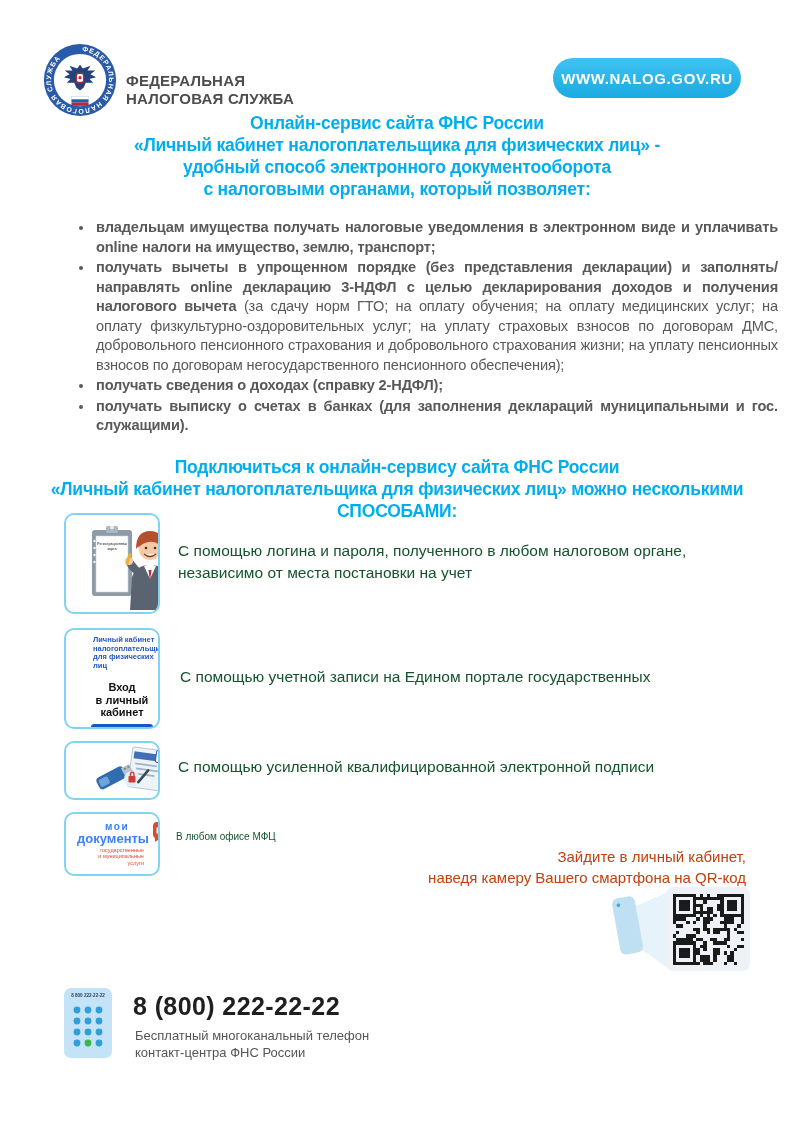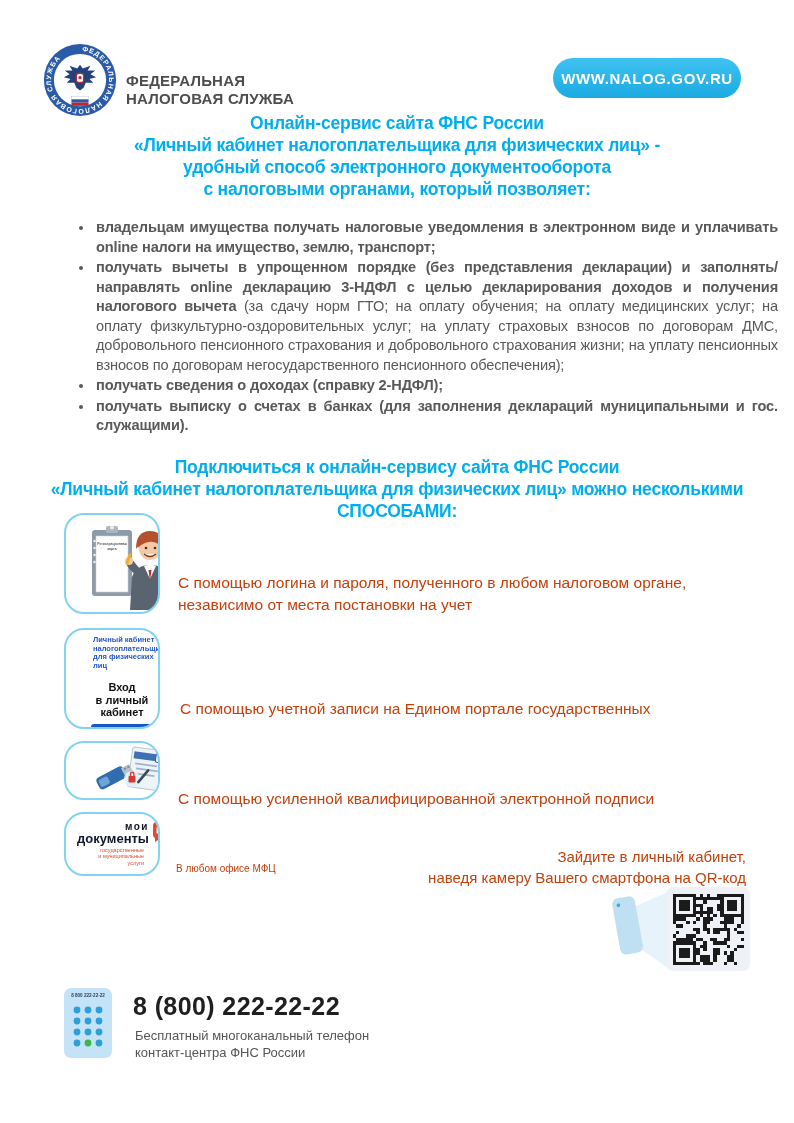--- a/index.html
+++ b/index.html
@@ -22,35 +22,35 @@
 
   
   .benefits{position:absolute;left:60px;top:218px;width:684px;margin:0;padding:0 0 0 34px;}
   .benefits li{color:#595959;font-size:14.6px;line-height:19.5px;text-align:justify;
                margin-bottom:1px;padding-left:2px;letter-spacing:-.15px;}
   .benefits li::marker{color:#595959;}
   .benefits .b{font-weight:bold;}
   .benefits .r{font-weight:normal;}
 
   
-  .mbox{position:absolute;left:64px;width:96px;border:2px solid #82d2f2;border-radius:20px;
+  .mbox{position:absolute;left:64px;width:96px;border:2px solid #82d2f2;border-radius:10px;
         background:#fff;box-sizing:border-box;overflow:hidden;padding-left:20px;}
-  .mtext{position:absolute;left:178px;color:#c2410c;font-size:15.5px;line-height:22px;margin-top:32px;}
+  .mtext{position:absolute;left:178px;color:#14532d;font-size:15.5px;line-height:22px;}
 
   
   .esia-head{display:flex;align-items:center;gap:3px;padding:6px 3px 0 4px;}
   .esia-service{font-size:7.5px;font-weight:bold;color:#2457c5;line-height:8.5px;}
   .esia-entry{text-align:center;font-size:11px;font-weight:bold;color:#101010;line-height:12.5px;margin-top:11px;}
   .esia-btn{background:#1658c7;color:#fff;font-size:9px;font-weight:bold;text-align:center;
             border-radius:3px;margin:5px 5px 0 5px;padding:4px 1px;line-height:10.5px;cursor:pointer;}
 
   
   .mfc-inner{display:flex;flex-direction:column;align-items:center;justify-content:center;height:100%;}
   .mfc-row{display:flex;align-items:flex-start;gap:2px;}
-  .mfc-words{text-align:right;color:#0f172a;}
+  .mfc-words{color:#3b82f6;}
   .mfc-w1{font-size:10px;font-weight:bold;letter-spacing:1.5px;line-height:10px;margin-left:28px;}
   .mfc-w2{font-size:13px;font-weight:bold;line-height:13px;}
   .mfc-sub{font-size:5.5px;color:#e0492f;text-align:right;line-height:6.5px;margin-top:2px;width:100%;padding-right:14px;box-sizing:border-box;}
 
   
   .qr-note{position:absolute;right:48px;top:846px;text-align:right;color:#c2410c;
            font-size:15px;line-height:21px;}
   .qr-group{position:absolute;left:586px;top:884px;width:170px;height:100px;}
 
   

